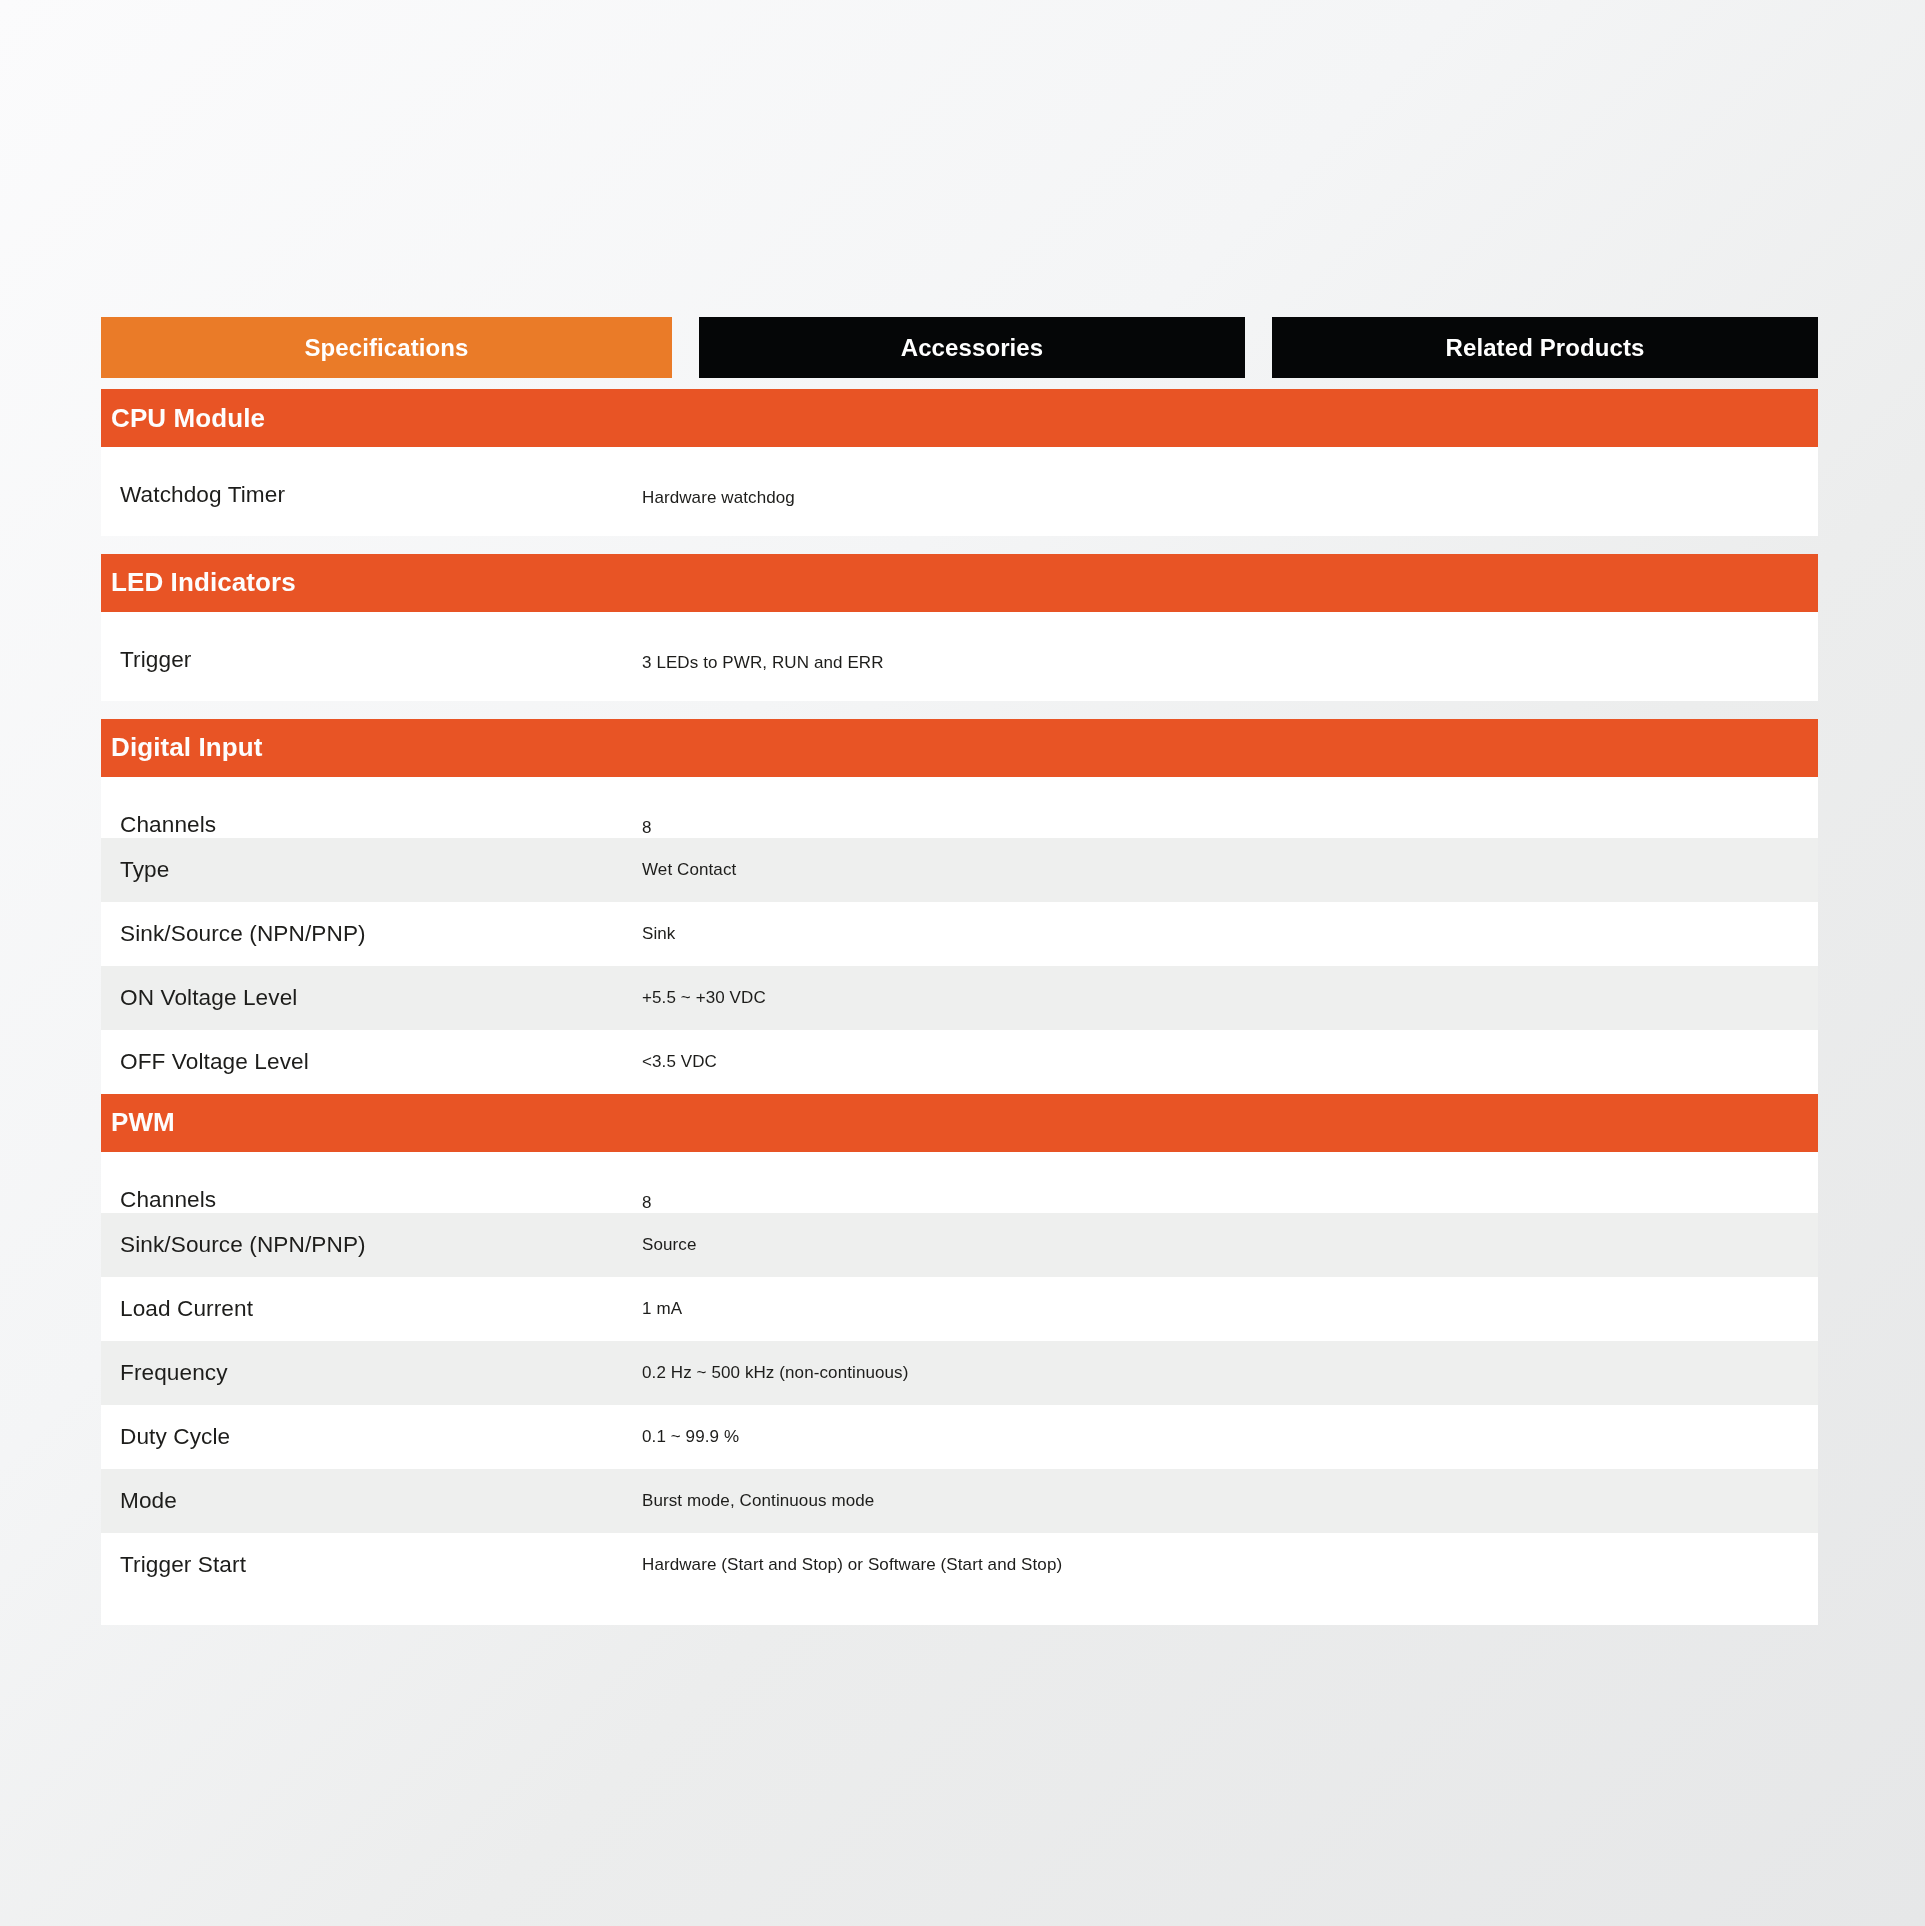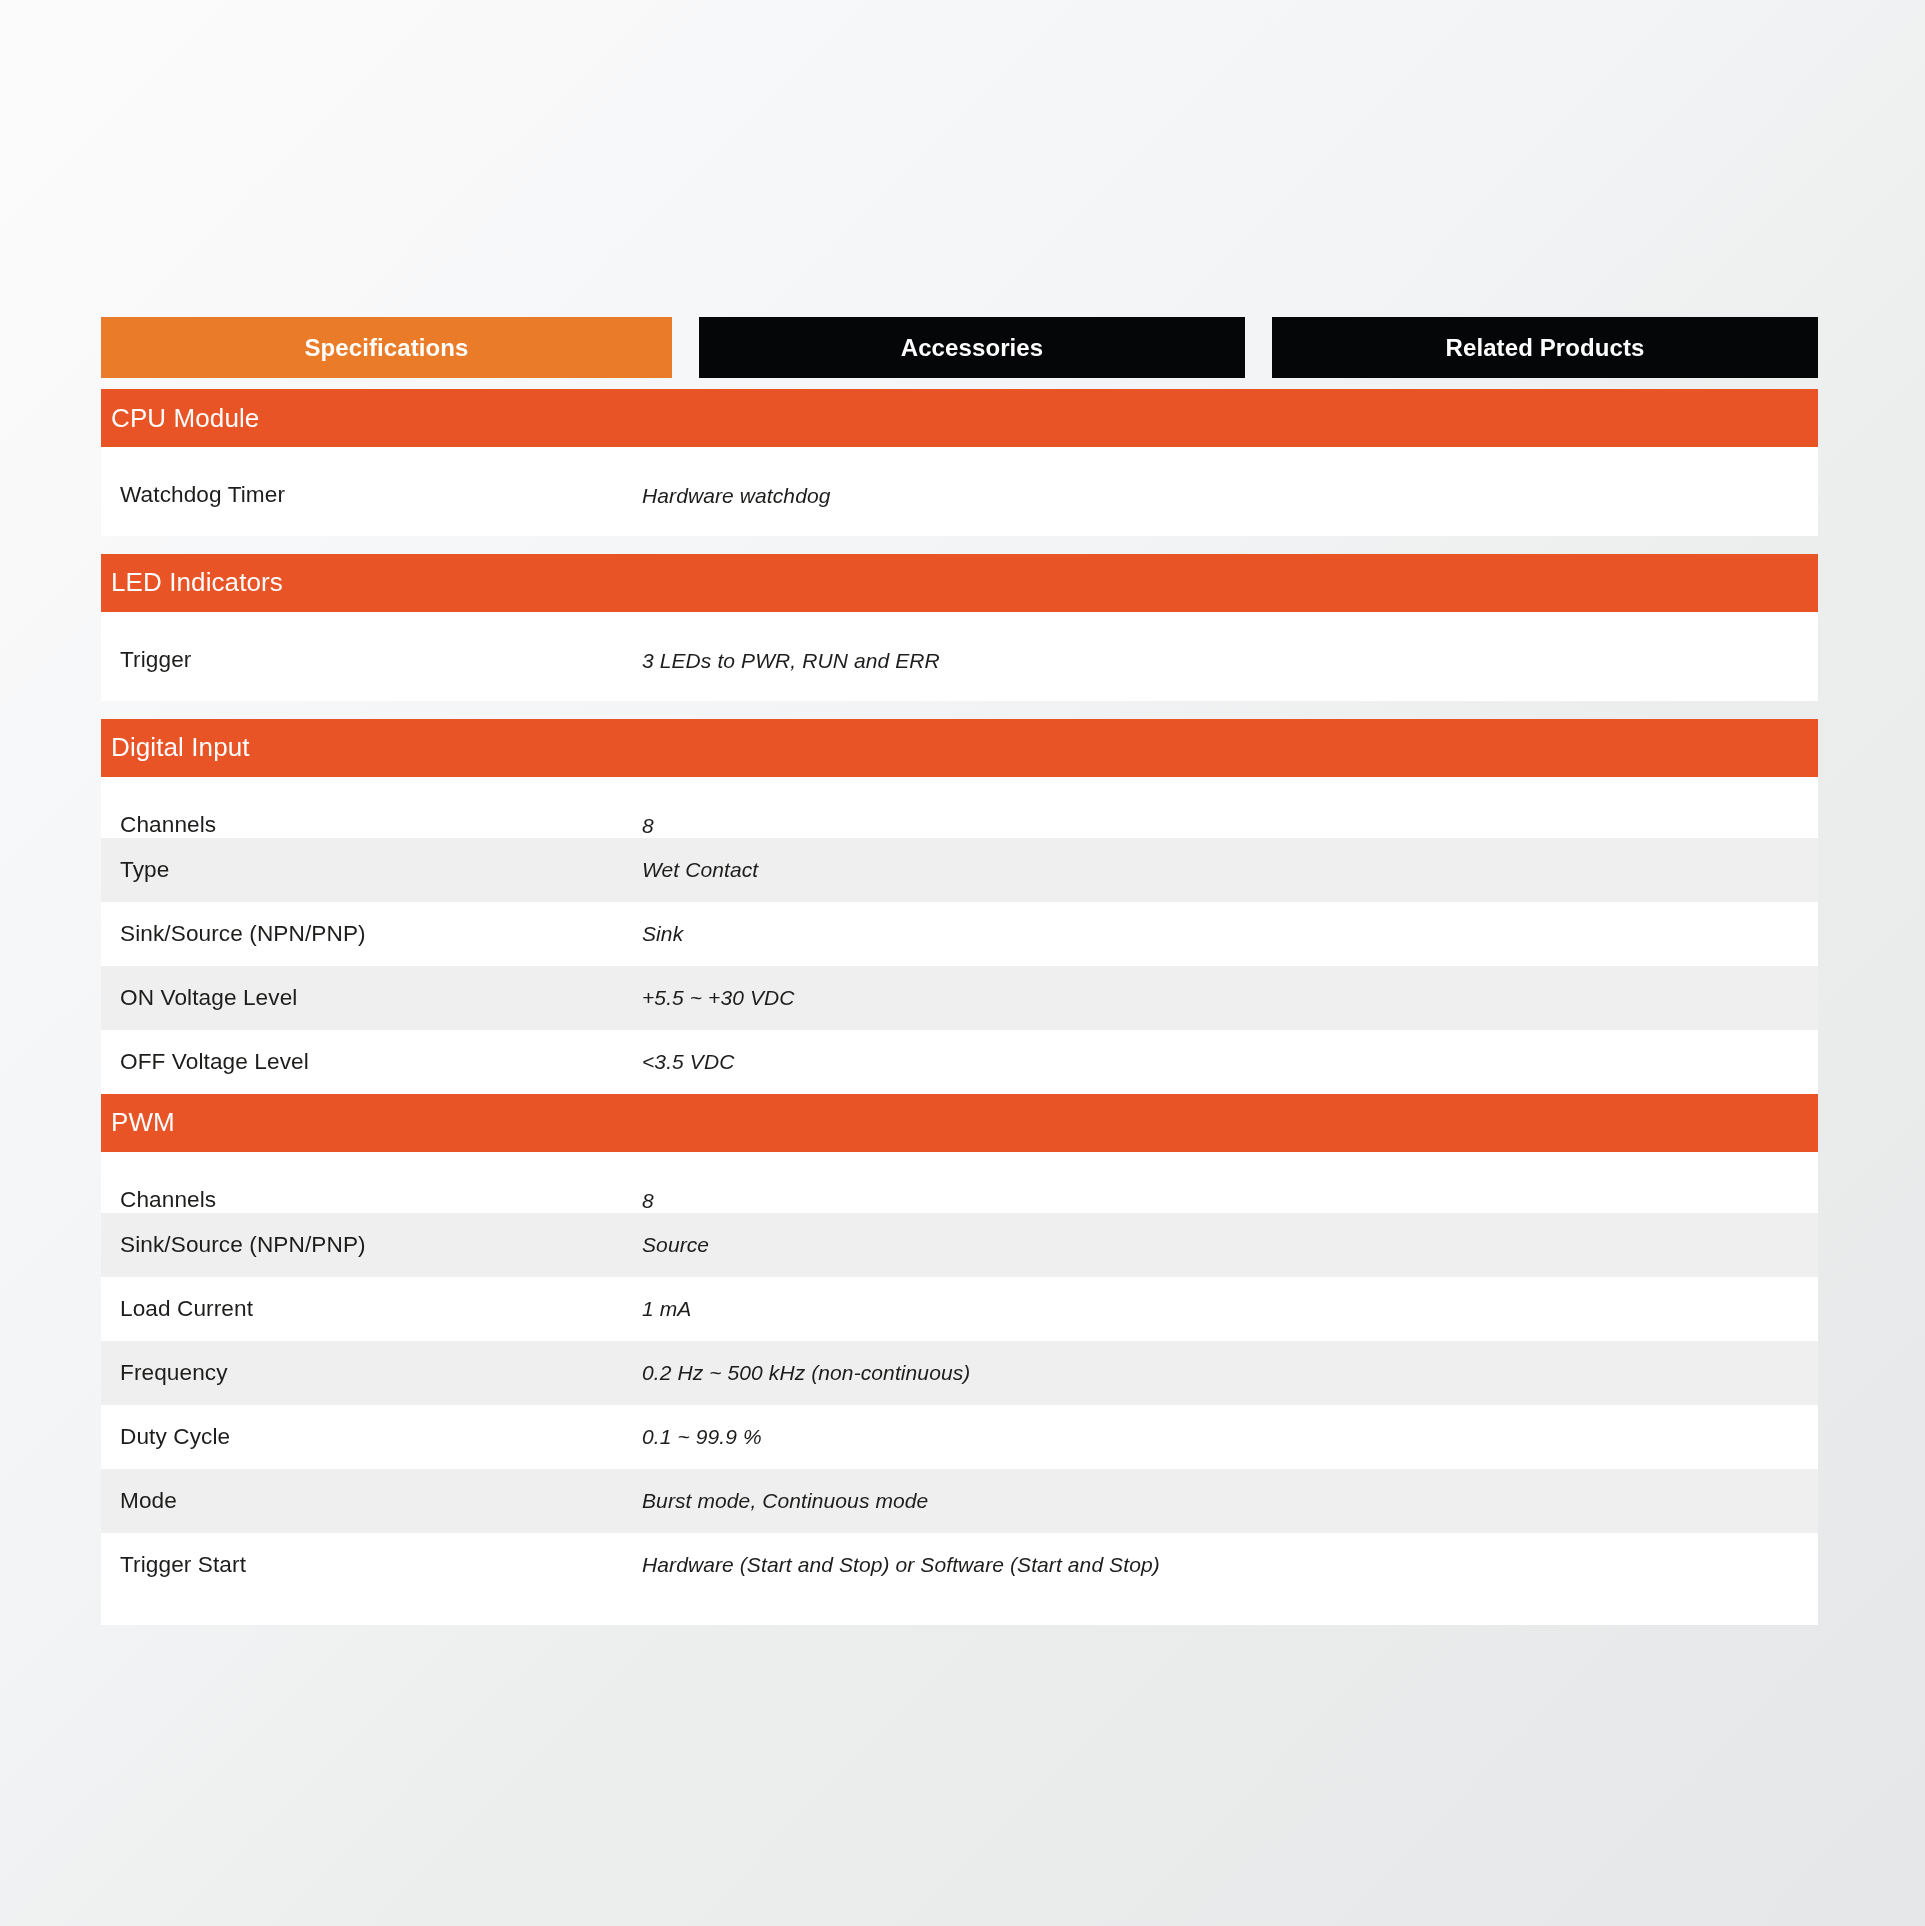--- a/index.html
+++ b/index.html
@@ -61,21 +61,21 @@
     background: #e85425;
     height: 58px;
     display: flex;
     align-items: center;
     padding-left: 10px;
     box-sizing: border-box;
   }
   .section-header-title {
     color: #fdfdfd;
     font-size: 26px;
-    font-weight: normal;
+    font-weight: bold;
     letter-spacing: 0.1px;
   }
   .spec-row {
     display: flex;
     align-items: center;
     height: 64px;
     background: #ffffff;
     padding-left: 19px;
     box-sizing: border-box;
   }
@@ -83,24 +83,23 @@
     background: #eeefee;
   }
   .spec-key {
     flex: 0 0 522px;
     font-size: 22.6px;
     color: #1d1d1b;
     letter-spacing: 0.1px;
   }
   .spec-val {
     flex: 1 1 auto;
-    font-size: 21px;
+    font-size: 17px;
     color: #1d1d1b;
     letter-spacing: 0.1px;
-    font-style: italic;
   }
   
   .spec-row.first {
     height: 61px;
     align-items: flex-end;
   }
   .tail-pad {
     height: 28px;
     background: #ffffff;
   }

